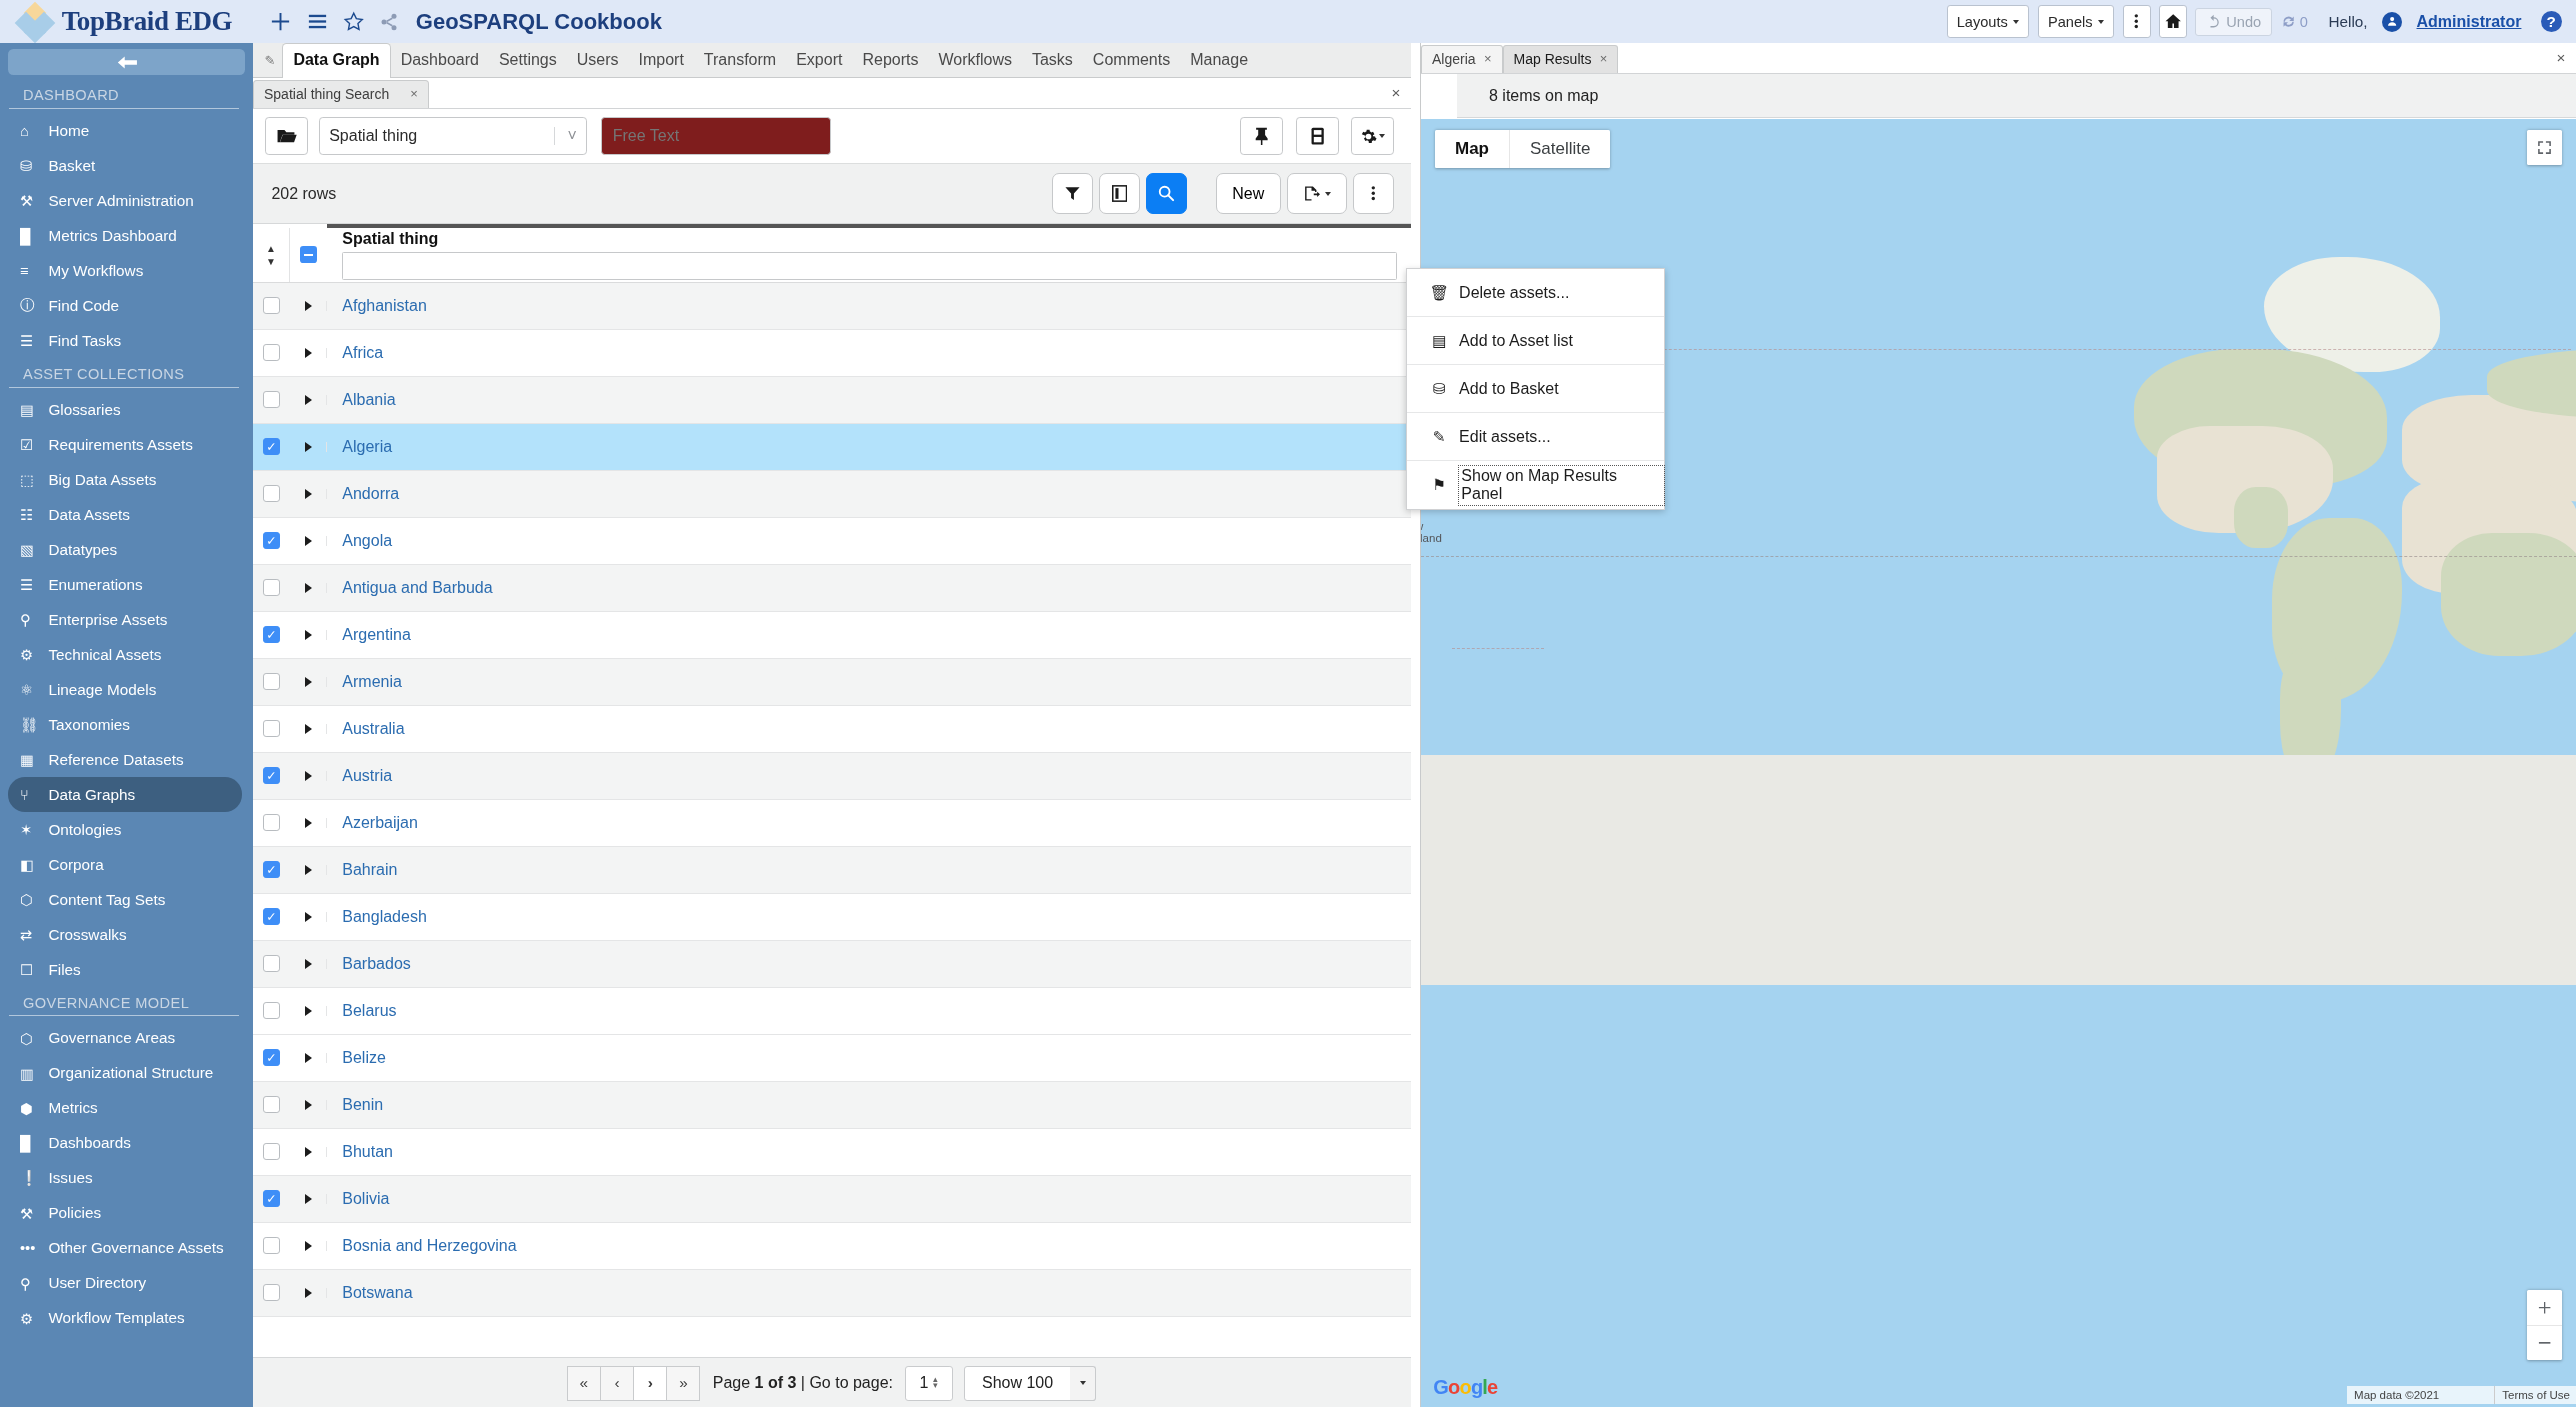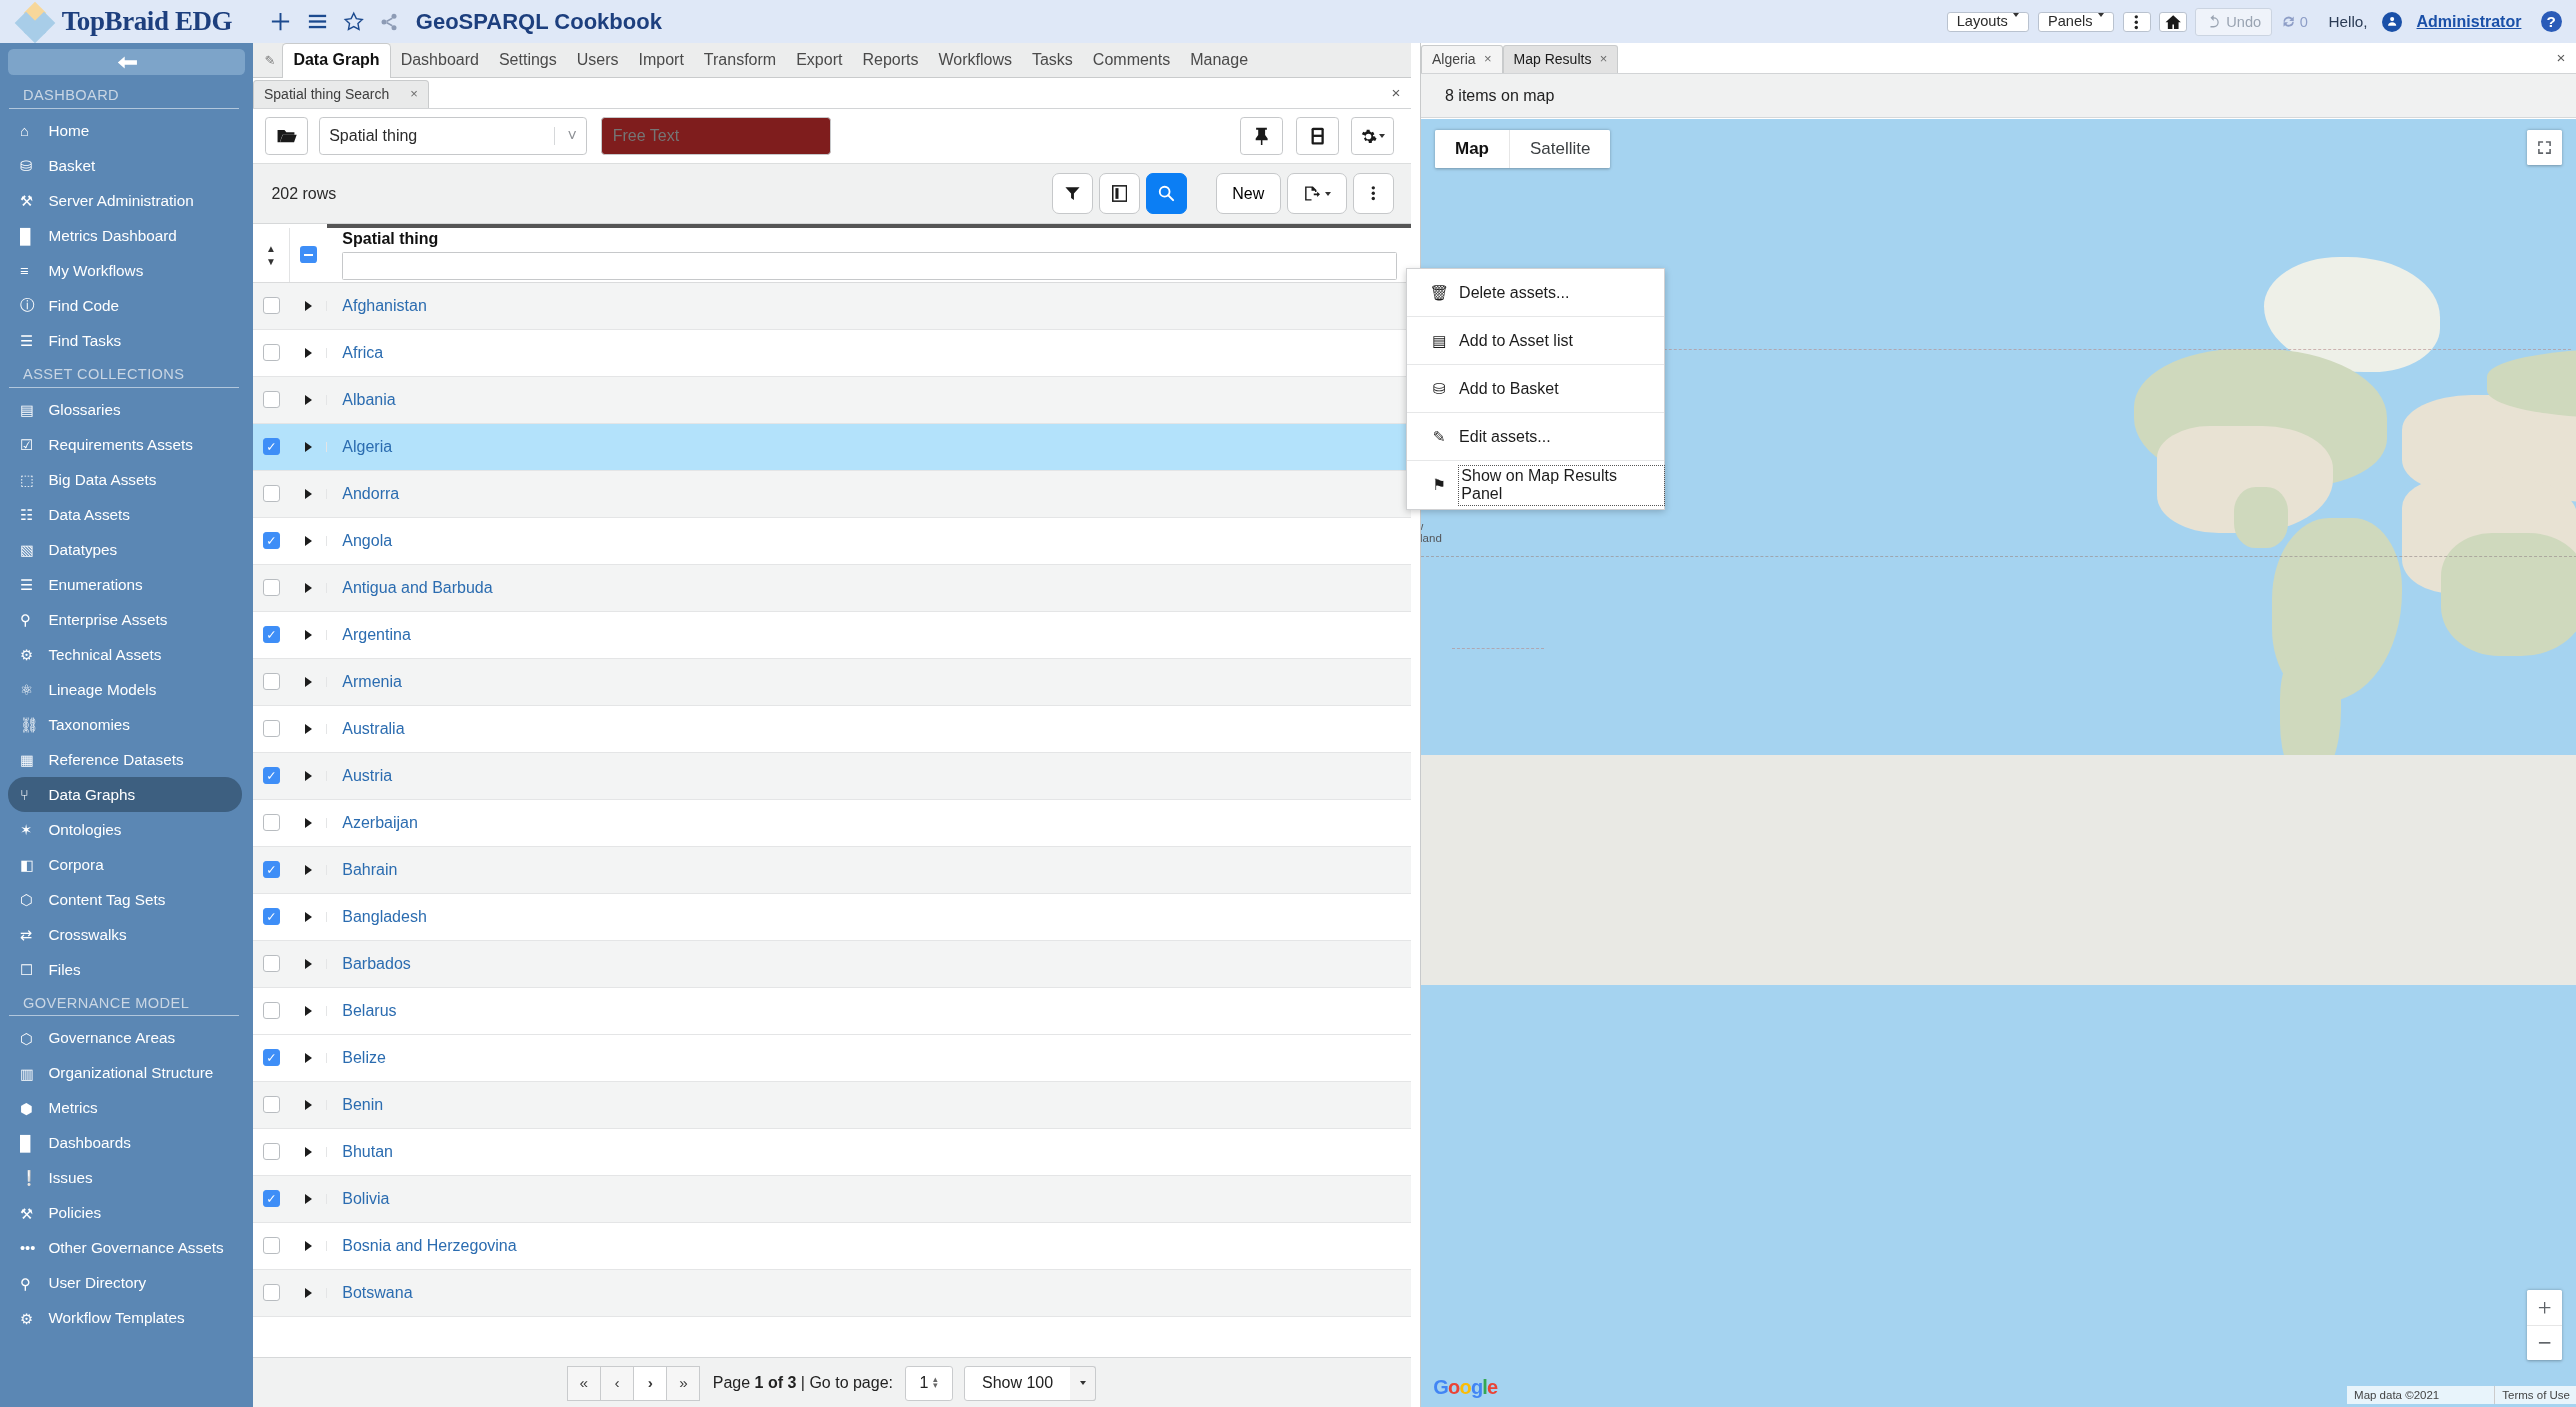--- a/index.html
+++ b/index.html
@@ -30,22 +30,22 @@
   .tb-icon { color: #1c4a8f; display: flex; align-items: center; }
   #graph-title {
     font-size: 22px; font-weight: bold; color: #1d3f7e; margin-left: 3.1px;
   }
   #topbar-right {
     position: absolute; right: 14px; top: 0; height: 43px;
     display: flex; align-items: center; gap: 8.4px;
   }
   .tb-btn {
     background: #fff; border: 0.8px solid #b9c2cf; border-radius: 3.1px;
-    height: 20px; padding: 0 9.2px; font-size: 14.6px; color: #2b2b2b;
-    display: flex; align-items: flex-start; gap: 5.4px; cursor: pointer;
+    height: 33px; padding: 0 9.2px; font-size: 14.6px; color: #2b2b2b;
+    display: flex; align-items: center; gap: 5.4px; cursor: pointer;
   }
   .tb-btn.sq { width: 28px; padding: 0; justify-content: center; }
   .caret-dn {
     width: 0; height: 0; border-left: 3.8px solid transparent;
     border-right: 3.8px solid transparent; border-top: 4.6px solid #333;
   }
   #undo-btn {
     background: #eff3fa; border: 0.8px solid #cbd4e1; border-radius: 3.1px;
     height: 28px; padding: 0 10px; font-size: 14.6px; color: #9aa4b2;
     display: flex; align-items: center; gap: 4.6px;
@@ -260,21 +260,21 @@
   }
   .rp-tab {
     background: #f4f4f4; border: 0.8px solid #c9cbcc; border-bottom: none;
     border-radius: 3.1px 3.1px 0 0; font-size: 14px; color: #444;
     padding: 5.4px 10px 6.1px 10px; display: flex; align-items: center; gap: 8.4px; cursor: pointer;
   }
   .rp-tab.active { background: #e2e2e2; color: #1a1a1a; }
   #rp-x { position: absolute; right: 10.7px; bottom: 6.1px; color: #5c5c5c; font-size: 15.3px; }
   #rp-count {
     height: 44px; background: #f0f1f1; border-bottom: 0.8px solid #d6d8d9;
-    display: flex; align-items: center; padding-left: 24px; font-size: 16px; color: #222;
+    display: flex; align-items: center; padding-left: 32px; font-size: 16px; color: #222; margin-left: 36px;
   }
 
   
   #map {
     position: absolute; left: 0; top: 76px; width: 1156px; height: 1289px;
     background: #a5d3f0; overflow: hidden;
   }
   .landmass { position: absolute; background: #e8e2d3; }
   .greenland { background: #eef0e8; }
   .green { background: #cfd9bd; }

